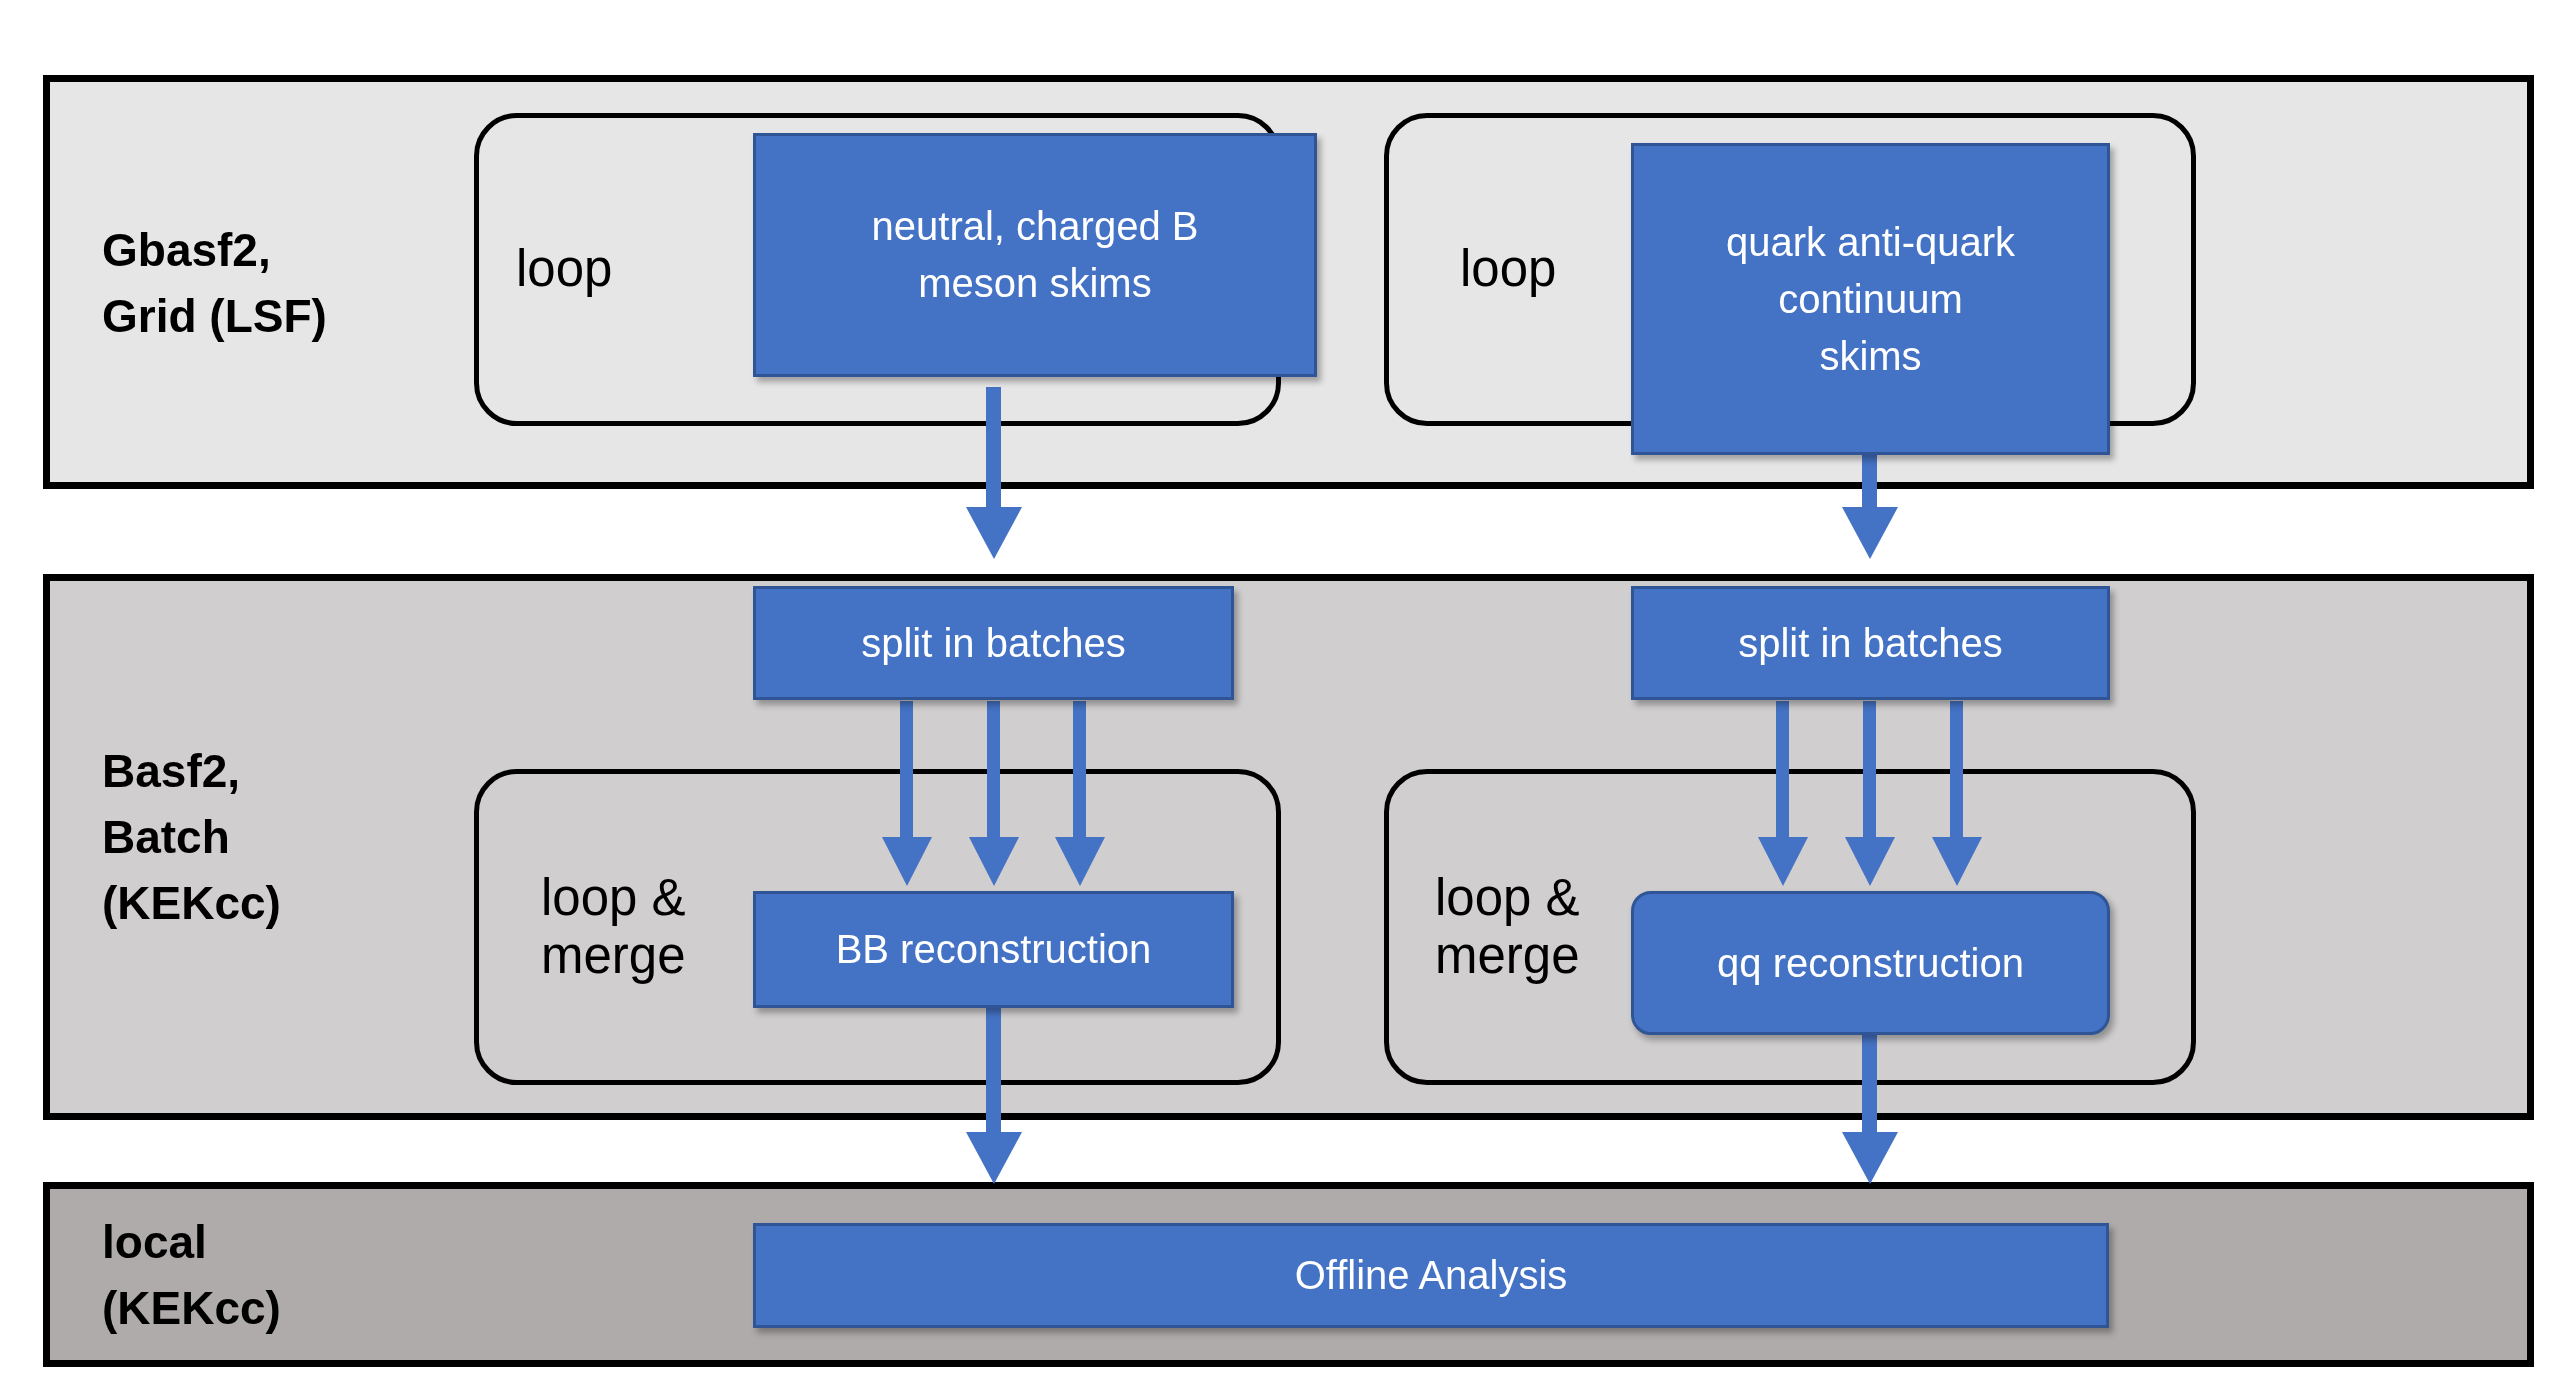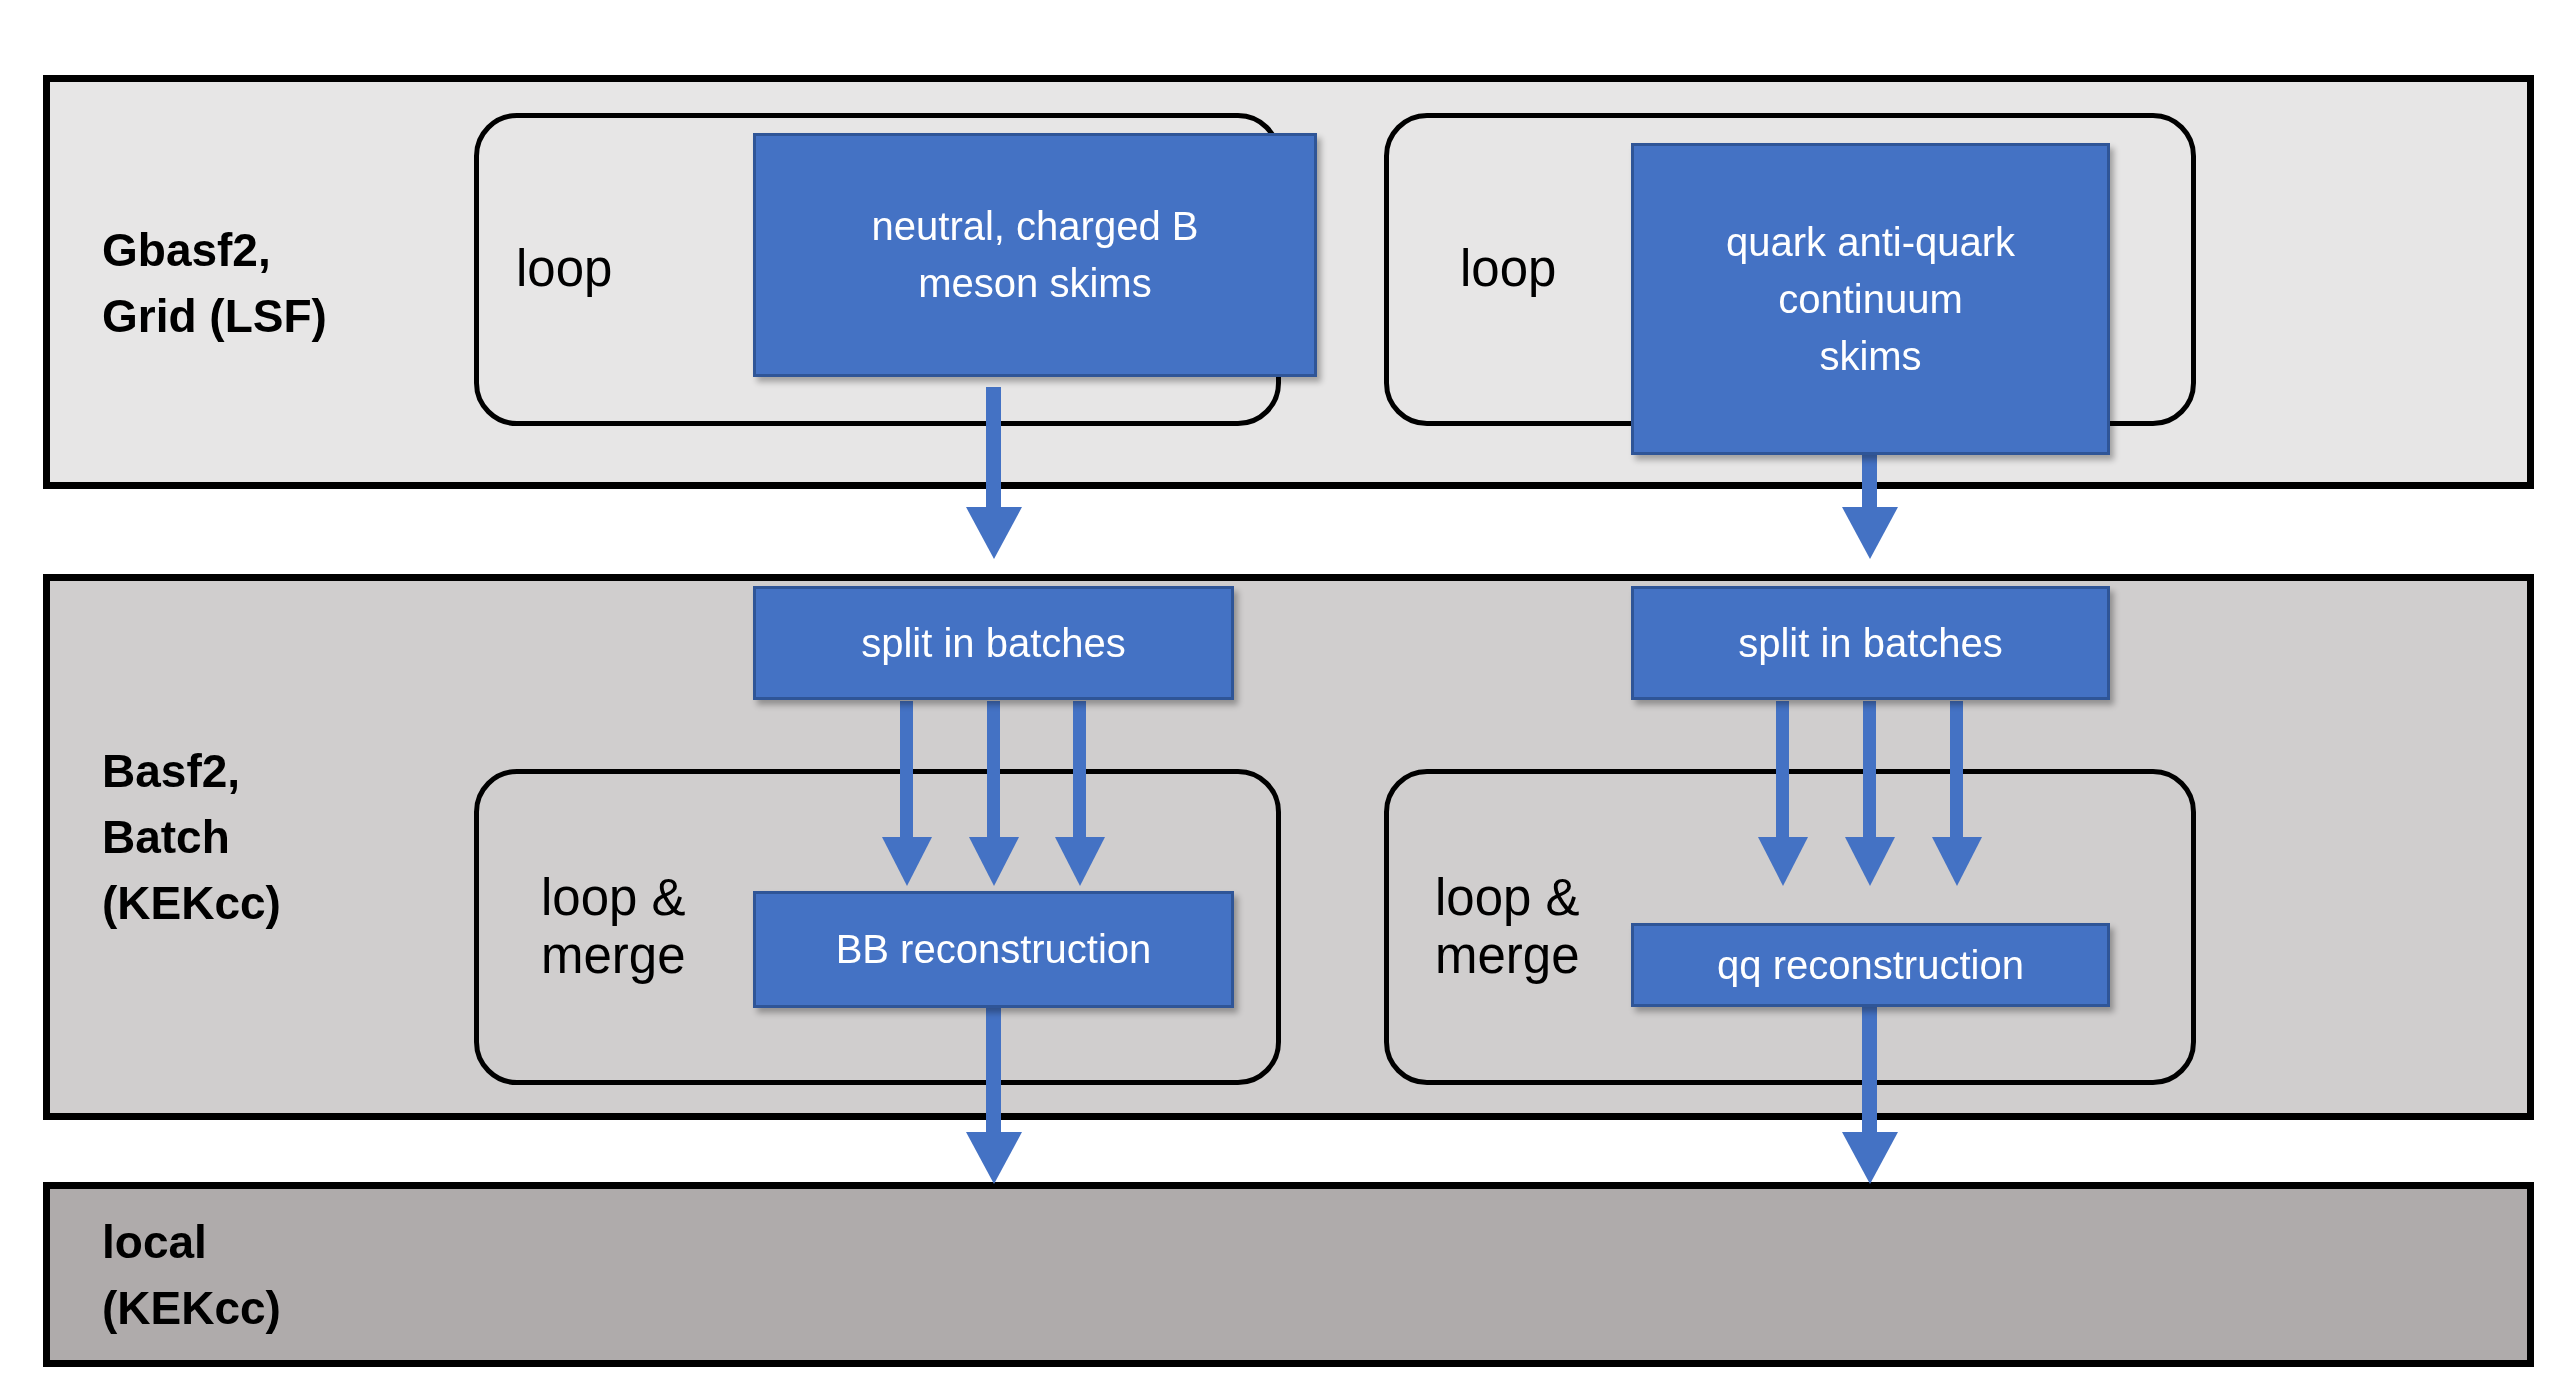--- a/index.html
+++ b/index.html
@@ -70,21 +70,21 @@
     color:var(--c-text_light);
     font-size:40px;line-height:57px;
     white-space:pre-line;
     z-index:4;
   }
   .bb-skim-l{left:753px;top:104px;width:564px;height:244px;}
   .bb-skim-r{left:1631px;top:114px;width:479px;height:312px;}
   .bb-split-l{left:753px;top:557px;width:481px;height:114px;}
   .bb-split-r{left:1631px;top:557px;width:479px;height:114px;}
   .bb-recon-l{left:753px;top:862px;width:481px;height:117px;}
-  .bb-recon-r{left:1631px;top:894px;width:479px;height:84px;}
+  .bb-recon-r{left:1631px;top:862px;width:479px;height:144px;border-radius:20px;}
   .bb-offline{left:753px;top:1194px;width:1356px;height:105px;}
   .arrow{
     position:absolute;
     display:flex;flex-direction:column;align-items:center;
     z-index:3;
   }
   .arrow .stem{flex:1;width:15px;background:var(--c-arrow);}
   .arrow .head{
     width:0;height:0;
     border-left:28px solid transparent;
@@ -173,15 +173,16 @@
 
   <div class="arrow" style="left:965px;top:978px;width:57px;height:177px;">
       <i class="stem"></i>
       <i class="head"></i>
     </div>
   <div class="arrow" style="left:1841px;top:978px;width:57px;height:177px;">
       <i class="stem"></i>
       <i class="head"></i>
     </div>
 
+  <div class="blue-box bb-offline">Offline Analysis</div>
 
 </div>
 
 
 </body></html>

